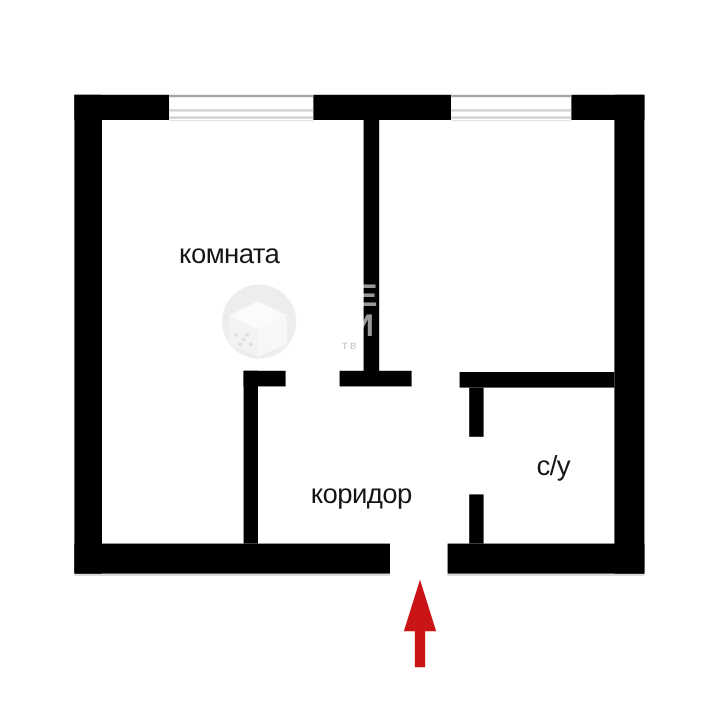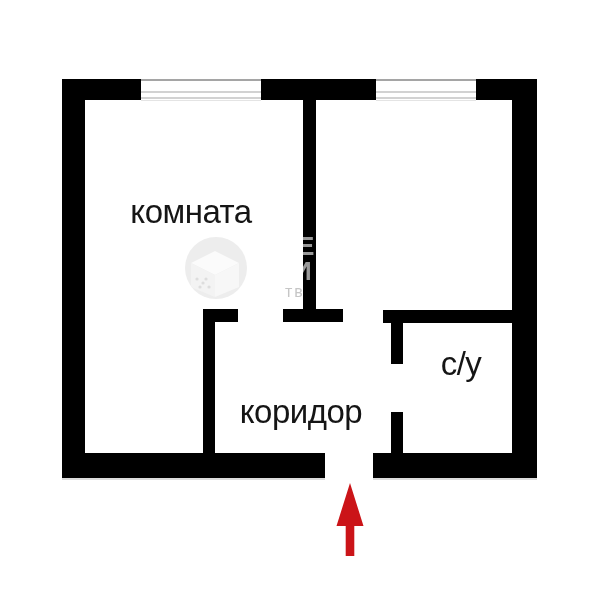--- a/index.html
+++ b/index.html
@@ -12,37 +12,37 @@
   .window{
     position:absolute;background:#ffffff;z-index:3;
     border-top:2px solid #a5a5a5;border-bottom:1px solid #e4e4e4;
     box-sizing:border-box;
   }
   .window .wline{position:absolute;left:0;right:0;height:2px;background:#d2d2d2;}
   .window .wline.l1{top:10px;}
   .window .wline.l2{top:16px;}
   .room-label{
     position:absolute;z-index:4;transform:translate(-50%,-50%);
-    font-size:33px;letter-spacing:-0.5px;color:#151515;white-space:nowrap;
+    font-size:23px;letter-spacing:-0.5px;color:#151515;white-space:nowrap;
   }
   .doorway{position:absolute;z-index:2;}
   .arrow-svg{position:absolute;left:330px;top:479px;z-index:4;}
   .wm-circle{
     position:absolute;left:185px;top:237px;width:62px;height:62px;border-radius:50%;
     background:#ededed;z-index:0;
   }
   .wm-cube{position:absolute;left:4px;top:12px;}
   .wm-letter{
     position:absolute;z-index:5;font-weight:bold;font-size:26px;line-height:1;
     color:rgba(255,255,255,0.60);white-space:nowrap;
   }
   .wm-letter.e{left:297px;top:233px;}
   .wm-letter.i{left:293px;top:258px;}
   .wm-small{
-    position:absolute;z-index:5;left:285px;top:284px;font-size:16px;line-height:1;
+    position:absolute;z-index:5;left:285px;top:284px;font-size:10px;line-height:1;
     letter-spacing:2px;color:#c6c6c6;white-space:nowrap;
   }
 </style>
 </head>
 <body>
 
 <div class="stage">
 
   <div class="wm-circle">
     <svg class="wm-cube" width="52" height="50" viewBox="0 0 52 50">
@@ -84,21 +84,21 @@
   <div class="wall" style="left:391px;top:323px;width:12px;height:41px;"></div>
   <div class="wall" style="left:391px;top:412px;width:12px;height:41px;"></div>
 
   <div class="doorway" style="left:238px;top:309px;width:45px;height:13px;"></div>
   <div class="doorway" style="left:343px;top:309px;width:40px;height:14px;"></div>
   <div class="doorway" style="left:391px;top:364px;width:12px;height:48px;"></div>
   <div class="doorway" style="left:325px;top:453px;width:48px;height:25px;"></div>
 
   <div class="room-label" style="left:191px;top:212px;">комната</div>
   <div class="room-label" style="left:301px;top:380px;margin-top:32px;">коридор</div>
-  <div class="room-label" style="left:461px;top:364px;">с/у</div>
+  <div class="room-label" style="left:461px;top:388px;">с/у</div>
 
   <svg class="arrow-svg" width="40" height="80" viewBox="0 0 40 80">
     <polygon points="20,4 33.5,47 24.3,47 24.3,77 15.7,77 15.7,47 6.5,47" fill="#cb1418"></polygon>
   </svg>
 
   <div class="wm-letter e">Е</div>
   <div class="wm-letter i">И</div>
   <div class="wm-small">тв</div>
 
 </div>

